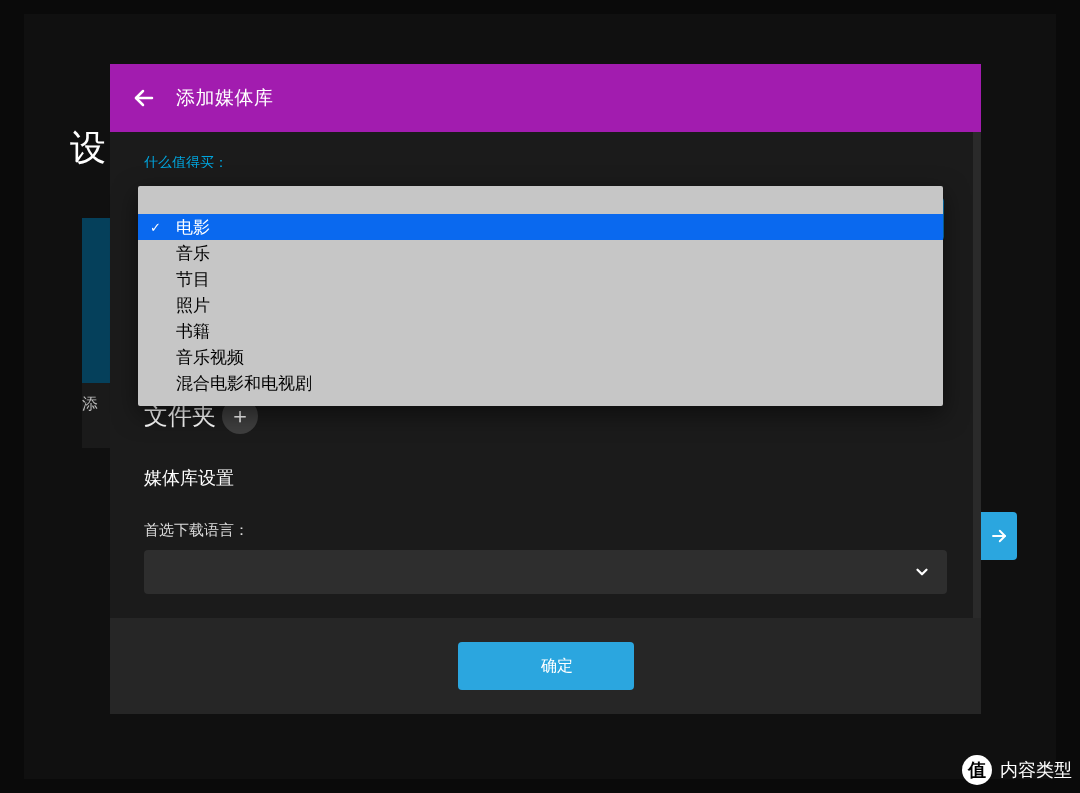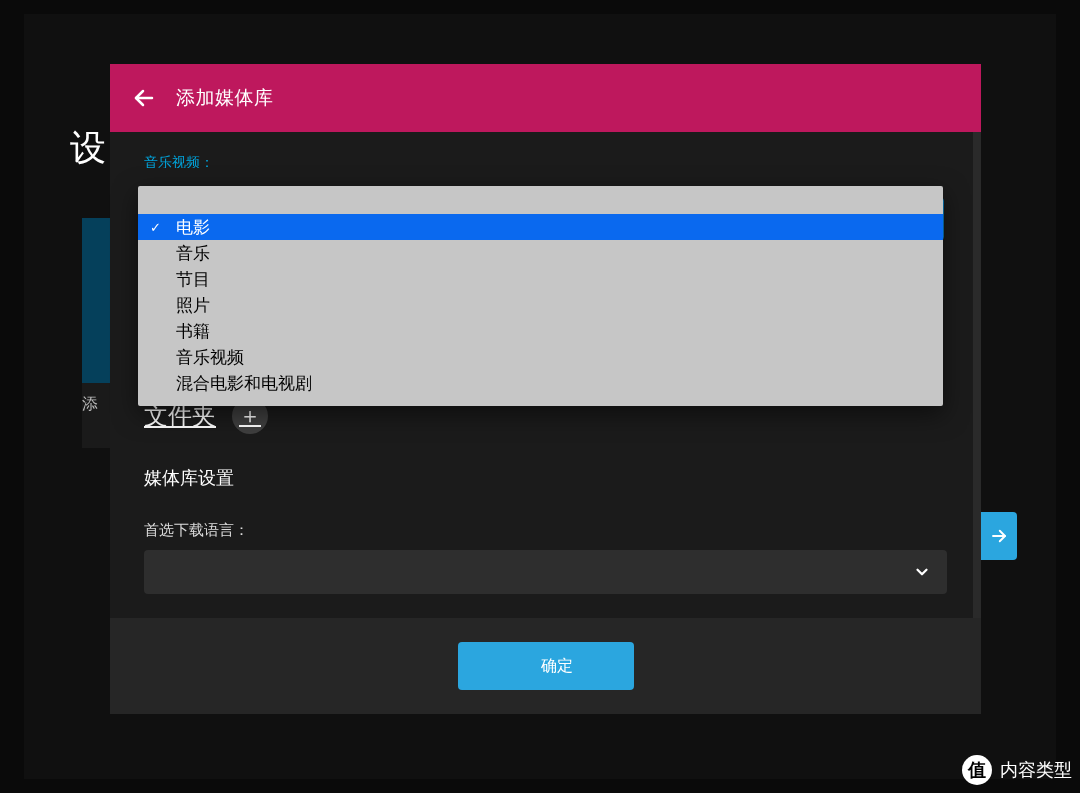--- a/index.html
+++ b/index.html
@@ -34,21 +34,21 @@
       top: 64px;
       left: 110px;
       width: 871px;
       height: 650px;
       background: #1b1b1b;
       display: flex;
       flex-direction: column;
     }
     .modal-header {
       height: 68px;
-      background: #be185d;
+      background: #a21caf;
       display: flex;
       align-items: center;
       gap: 18px;
       padding: 0 20px;
     }
     .back-btn {
       width: 28px; height: 28px;
       display: flex; align-items: center; justify-content: center;
       cursor: pointer;
       color: #ffffff;
@@ -64,23 +64,22 @@
       color: #00a4dc;
       font-size: 14px;
       height: 14px;
       overflow: hidden;
       white-space: nowrap;
     }
     .spacer-dropdown { height: 210px; }
     .folder-row {
       display: flex;
       align-items: center;
-      gap: 16px;
+      gap: 6px;
       margin-top: 20px;
-      text-decoration: underline;
     }
     .folder-label { font-size: 24px; font-weight: 300; }
     .add-folder {
       width: 36px; height: 36px;
       border-radius: 50%;
       background: #3f3f3f;
       display: flex; align-items: center; justify-content: center;
       color: #ffffff; font-size: 22px;
       cursor: pointer;
     }
@@ -242,21 +241,21 @@
     <div class="back-btn">
       <svg width="24" height="24" viewBox="0 0 24 24" fill="none" stroke="currentColor" stroke-width="2.5" stroke-linecap="round" stroke-linejoin="round">
           <line x1="20" y1="12" x2="4" y2="12"></line>
           <polyline points="11 19 4 12 11 5"></polyline>
         </svg>
     </div>
     <div class="modal-title">添加媒体库</div>
   </div>
 
   <div class="modal-body">
-    <div class="field-label-cut">音乐视频：</div>
+    <div class="field-label-cut">什么值得买：</div>
     <div class="spacer-dropdown"></div>
 
     <div class="folder-row">
       <div class="folder-label">文件夹</div>
       <div class="add-folder">
         <span>＋</span>
       </div>
     </div>
 
     <div class="section-title">媒体库设置</div>

